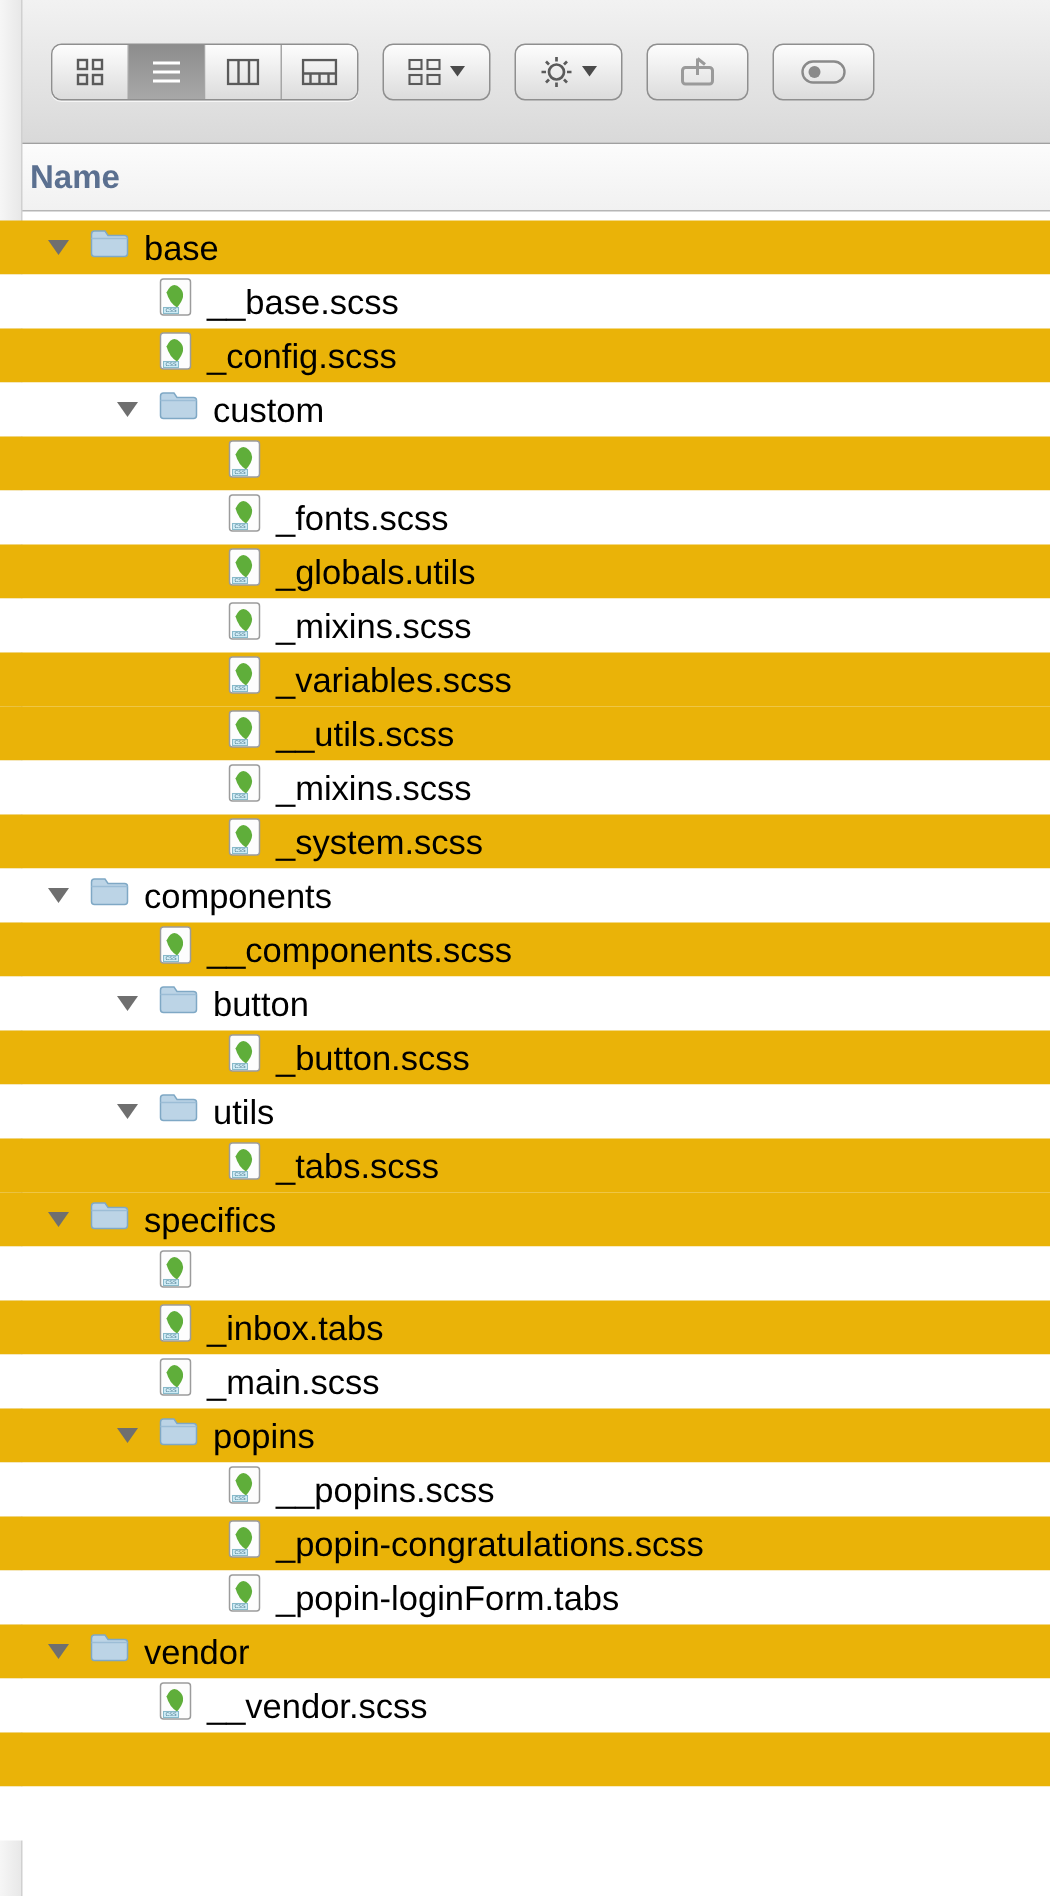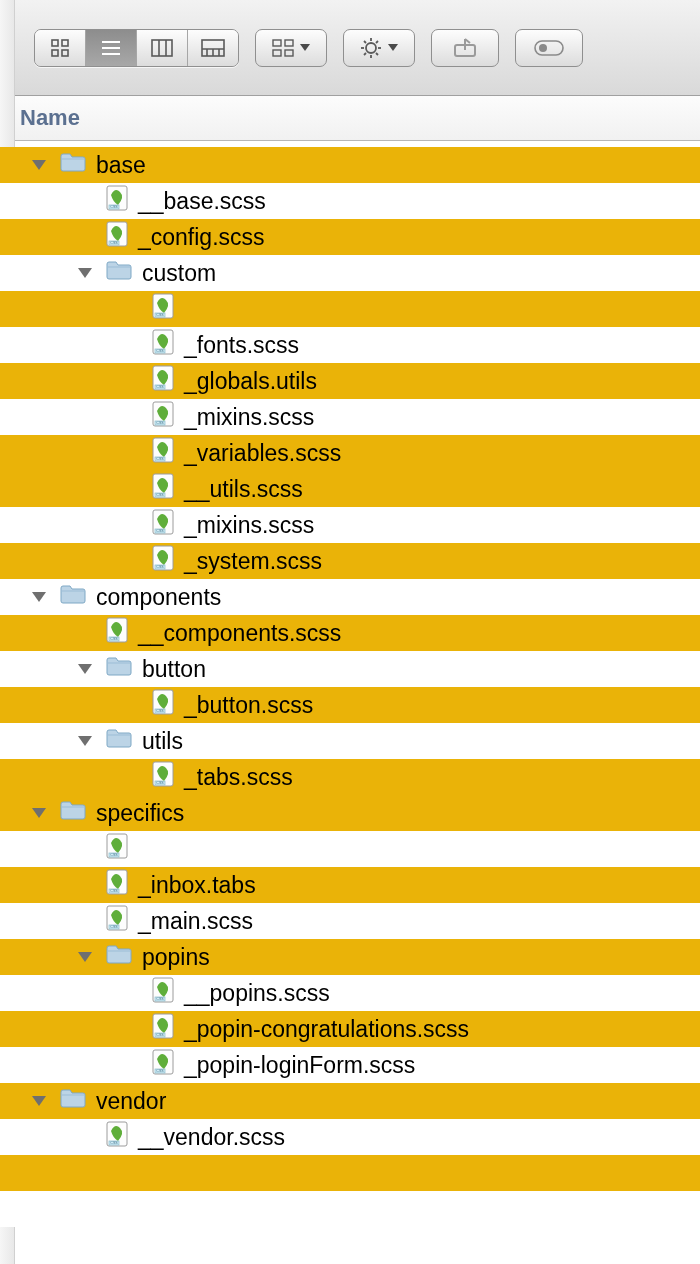--- a/index.html
+++ b/index.html
@@ -429,21 +429,21 @@
     <div class="row odd">
       <span class="spacer" style="width: 122px;"></span>
       <span class="disclosure"></span>
       <span class="spacer" style="width: 8px;"></span>
       <span><svg class="file-icon" viewBox="0 0 22 26">
           <rect x="1" y="1" width="20" height="24" rx="2" fill="#fdfdfd" stroke="#9c9c9c" stroke-width="1"></rect>
           <path d="M5 10 Q9 2 14 7 Q19 12 12 20 Q7 17 5 10 Z" fill="#5fae3a"></path>
           <rect x="3" y="20" width="10" height="4" fill="#d0ecf6" stroke="#88baca" stroke-width="0.7"></rect>
           <text x="8" y="23.3" font-size="3.6" fill="#3c6f85" text-anchor="middle" font-family="Arial">CSS</text>
         </svg></span>
-      <span class="label">_popin-loginForm.scss</span>
+      <span class="label">_popin-loginForm.tabs</span>
     </div>
     <div class="row even">
       <span class="spacer" style="width: 30px;"></span>
       <span class="disclosure">
         <span class="tri"></span>
       </span>
       <span class="spacer" style="width: 8px;"></span>
       <span><svg class="folder-icon" viewBox="0 0 26 20">
           <path d="M1 4 Q1 2 3 2 L10 2 L12 5 L23 5 Q25 5 25 7 L25 17 Q25 19 23 19 L3 19 Q1 19 1 17 Z" fill="#bcd4e6" stroke="#7fa8c5" stroke-width="1"></path>
           <path d="M1 7 L25 7" stroke="#9cbdd6" stroke-width="1"></path>

